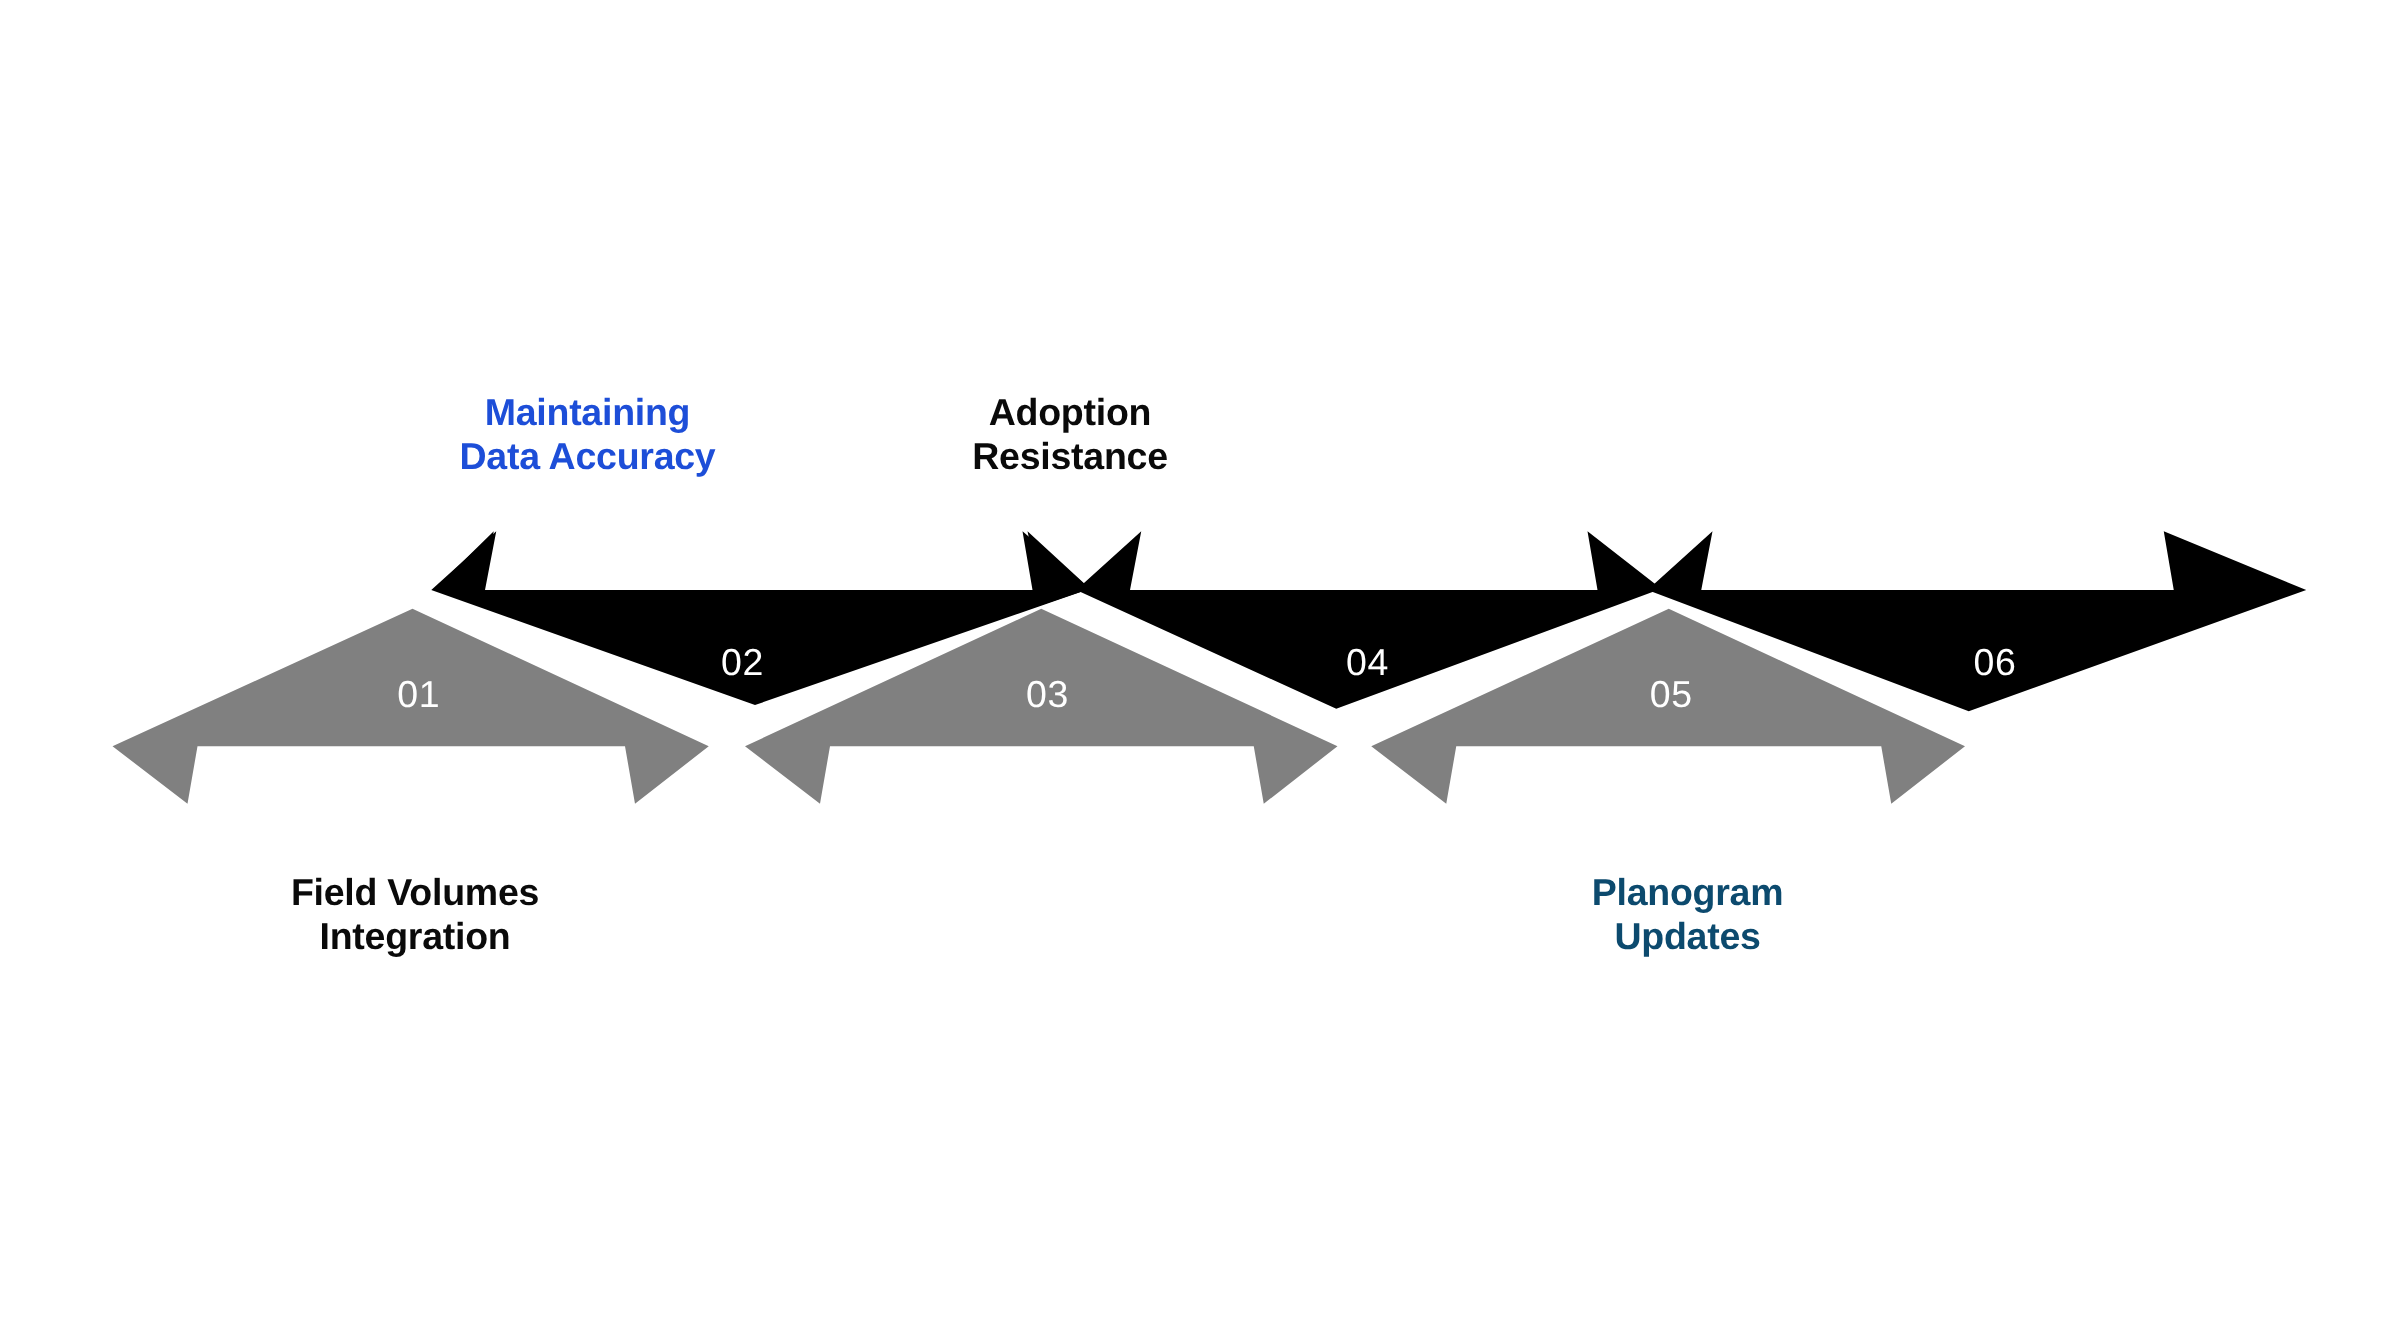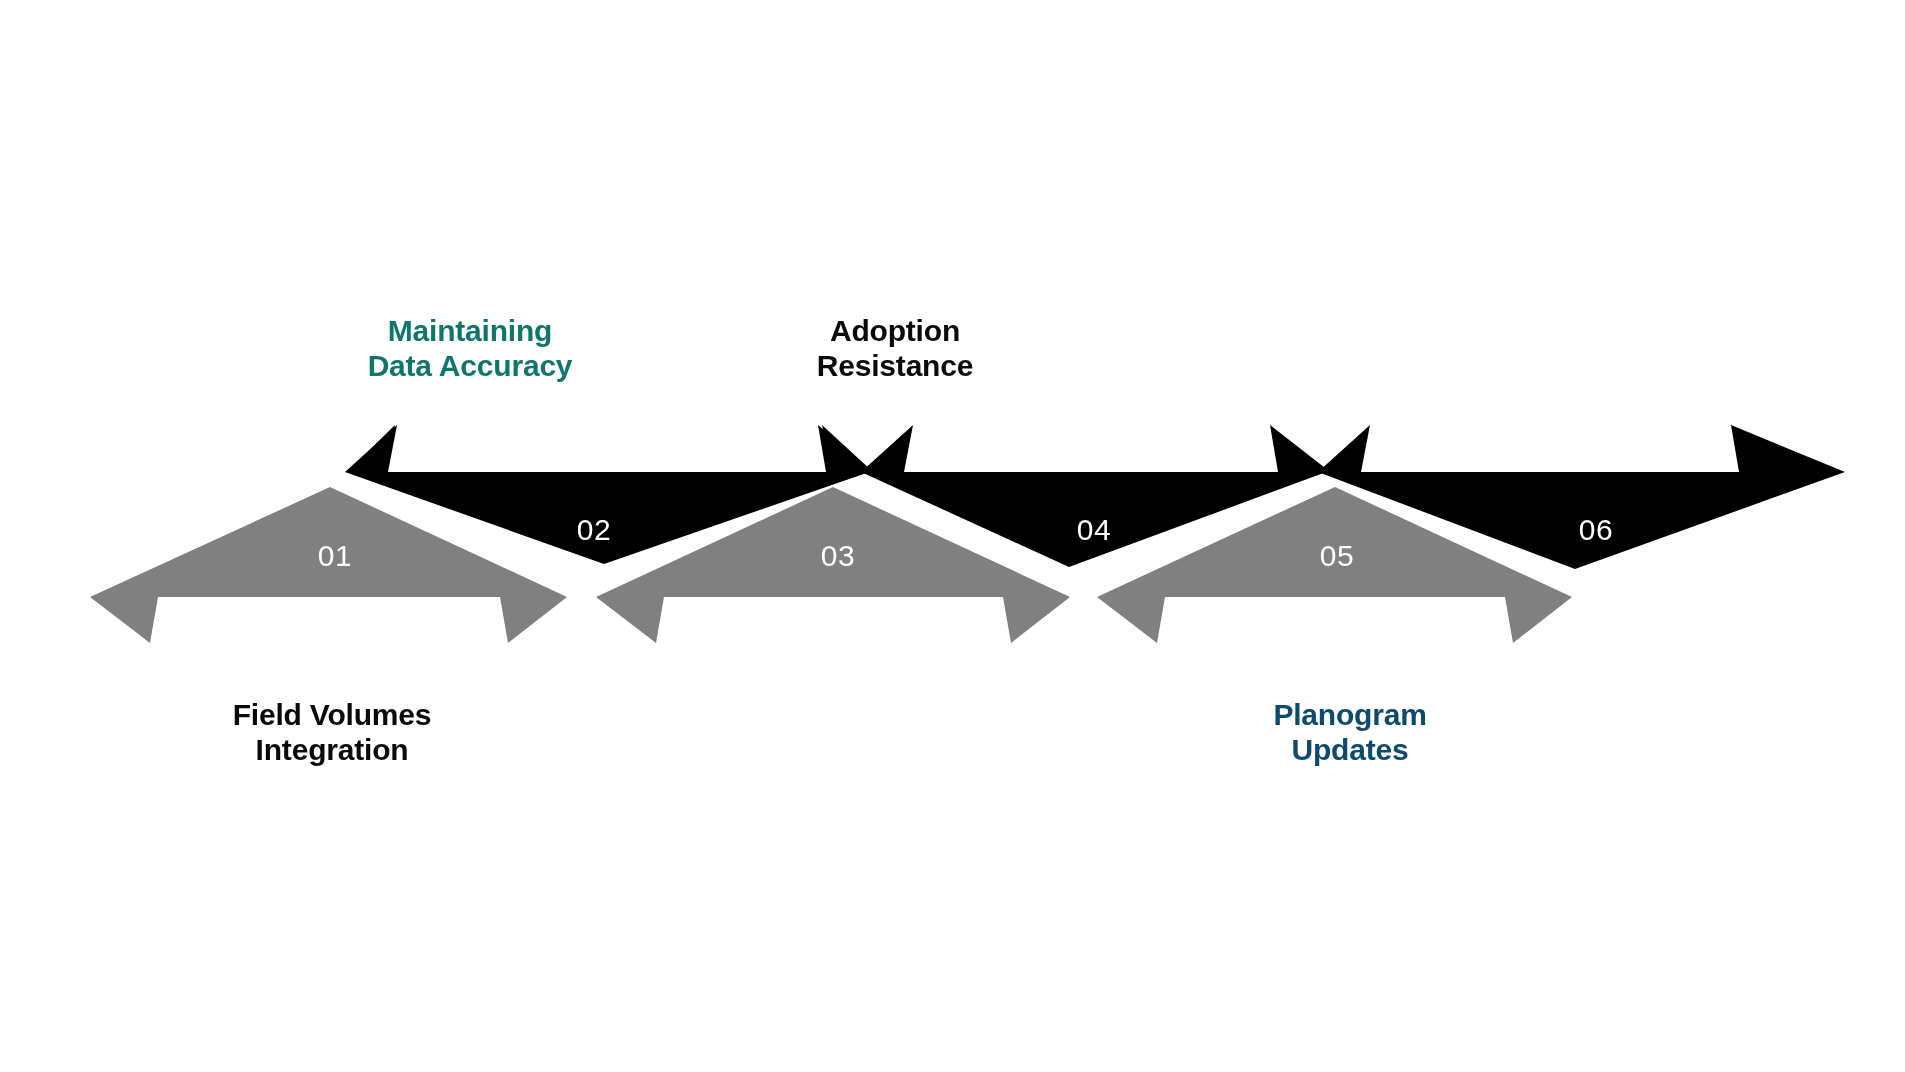--- a/index.html
+++ b/index.html
@@ -92,24 +92,24 @@
     <text class="num-label" x="838" y="558" fill="#ffffff">03</text>
 
     <text class="num-label" x="1094" y="532" fill="#ffffff">04</text>
 
     <text class="num-label" x="1337" y="558" fill="#ffffff">05</text>
 
     <text class="num-label" x="1596" y="532" fill="#ffffff">06</text>
 
   </svg>
 
-  <div class="cap-text" style="left: 300px; top: 313px; width: 340px; color: #0f766e;">Maintaining
+  <div class="cap-text" style="left: 300px; top: 313px; width: 340px; color: #1d4ed8;">Maintaining
 Data Accuracy</div>
 
-  <div class="cap-text" style="left: 725px; top: 313px; width: 340px; color: rgb(10, 10, 10);">Adoption
+  <div class="cap-text" style="left: 686px; top: 313px; width: 340px; color: rgb(10, 10, 10);">Adoption
 Resistance</div>
 
 
   <div class="cap-text" style="left: 162px; top: 697px; width: 340px; color: rgb(10, 10, 10);">Field Volumes
 Integration</div>
 
 
   <div class="cap-text" style="left: 1180px; top: 697px; width: 340px; color: #0c4a6e;">Planogram
 Updates</div>
 

